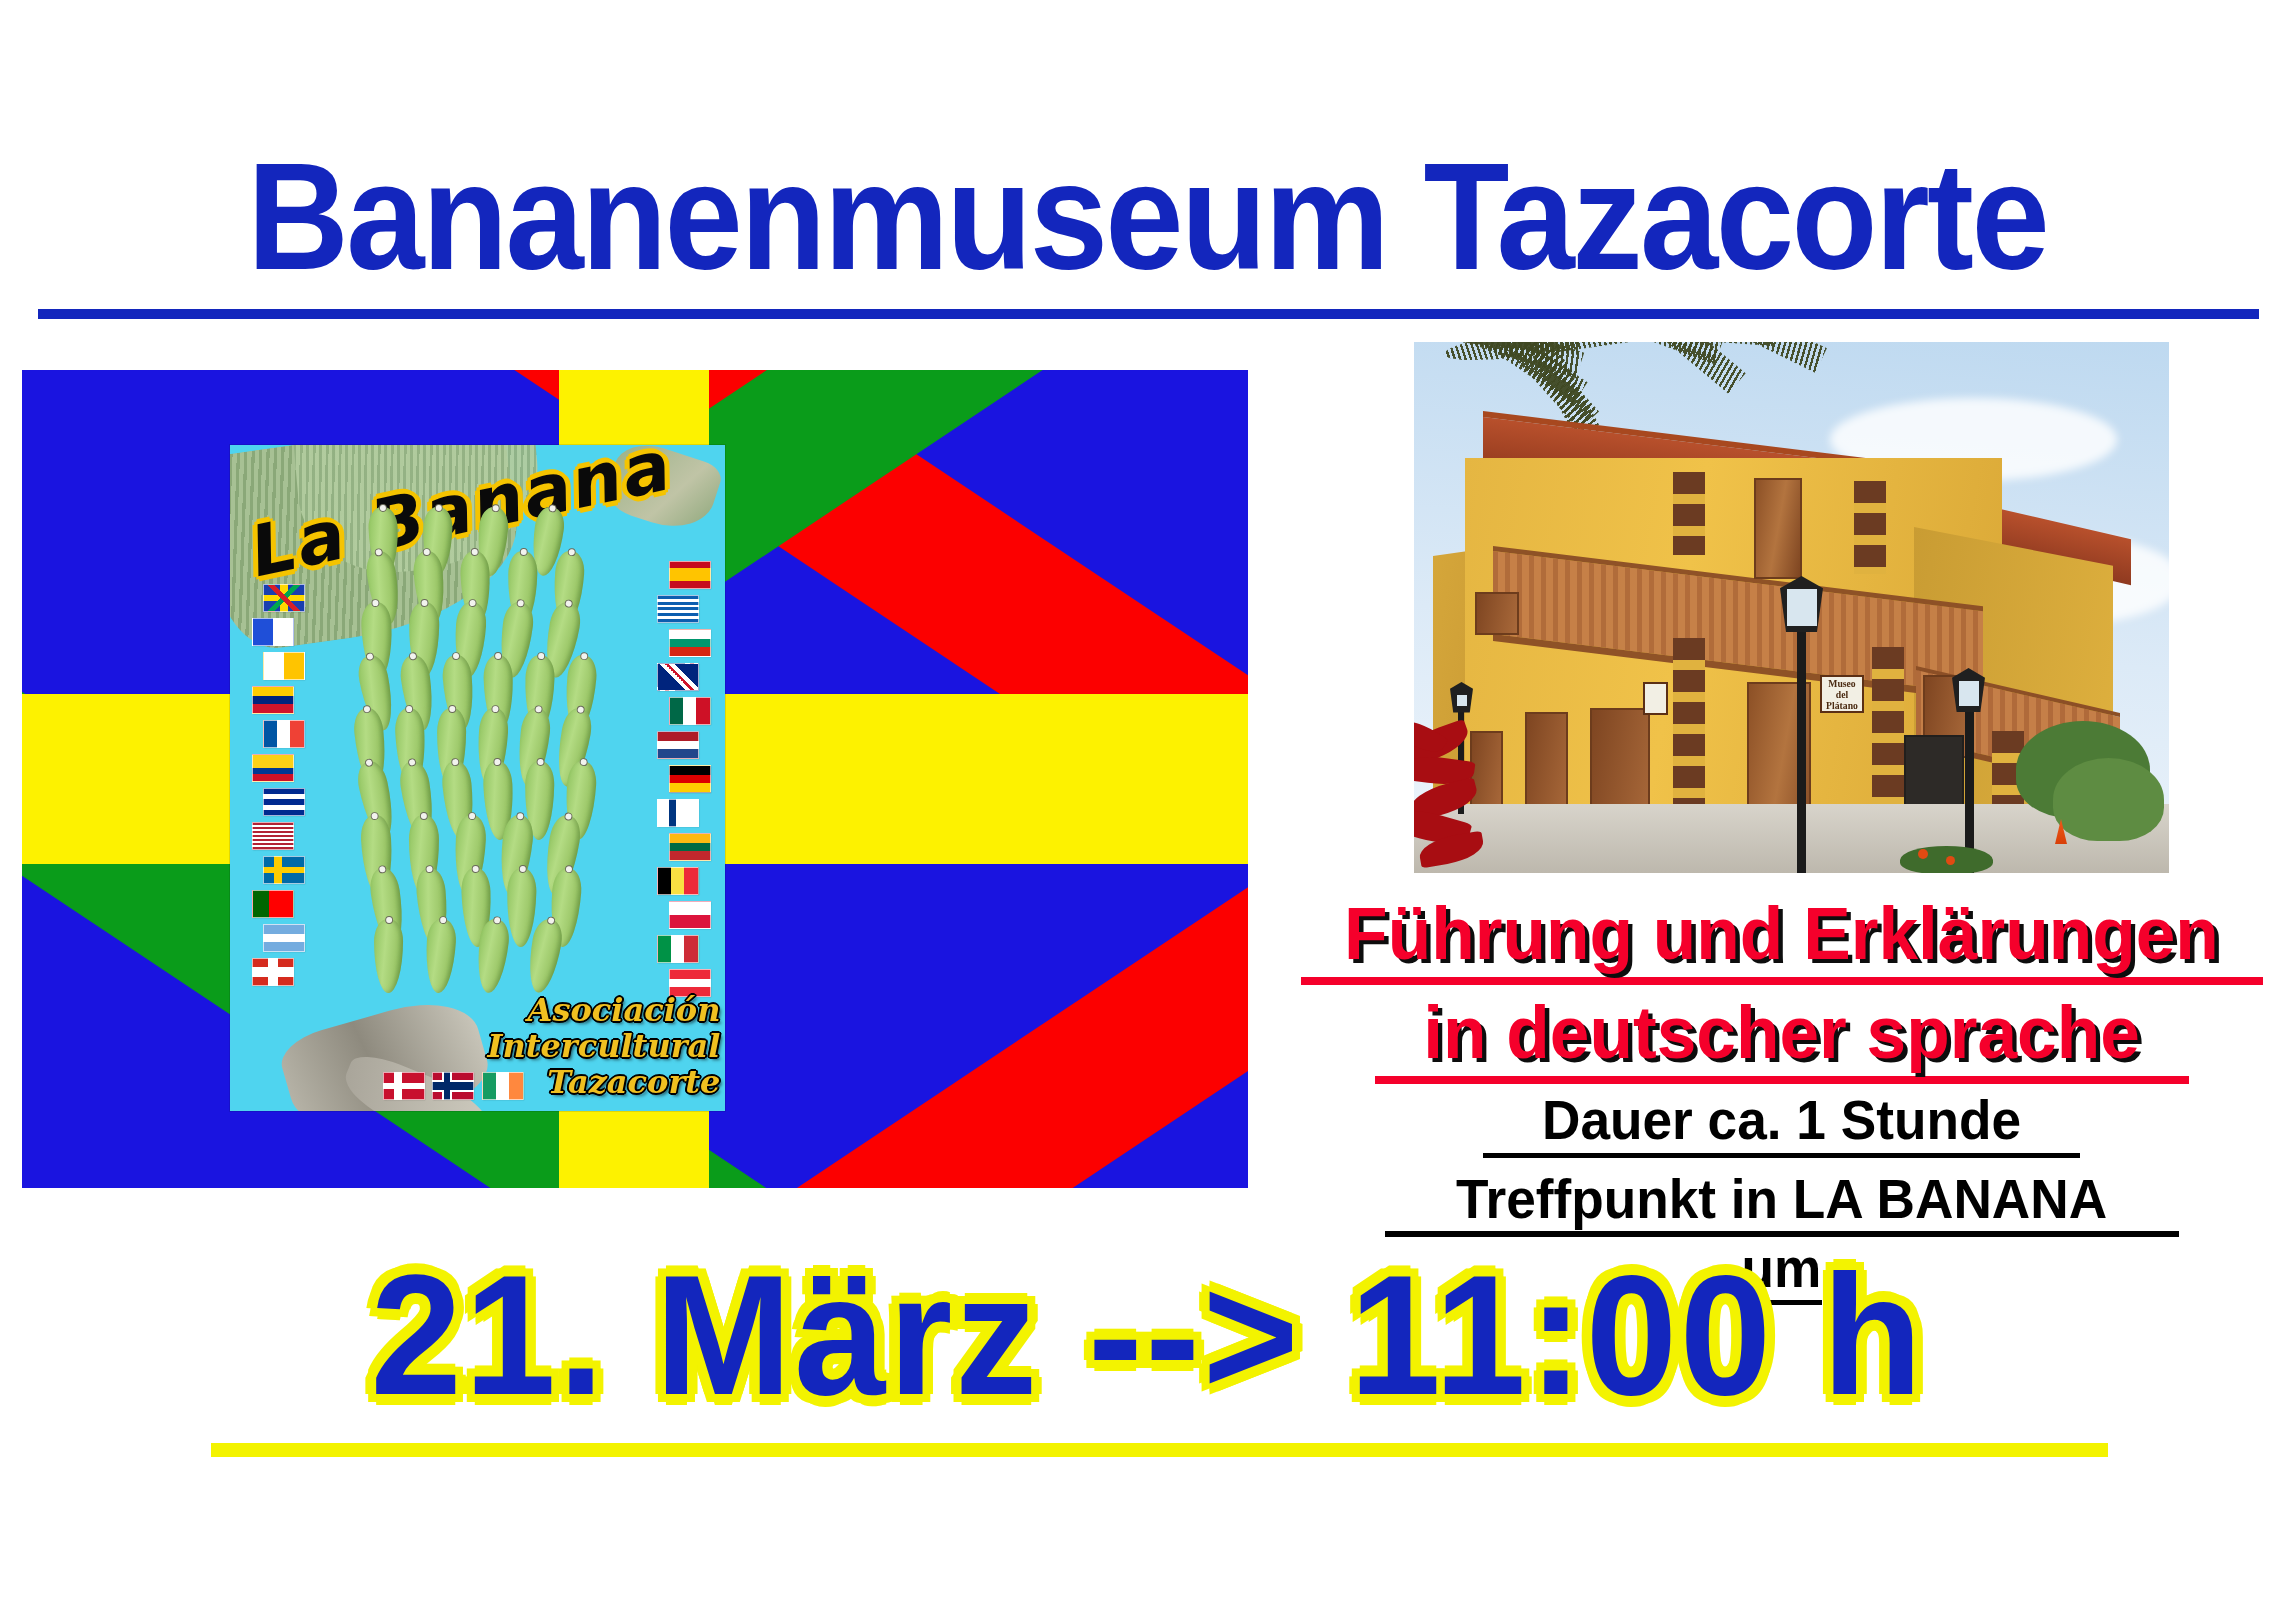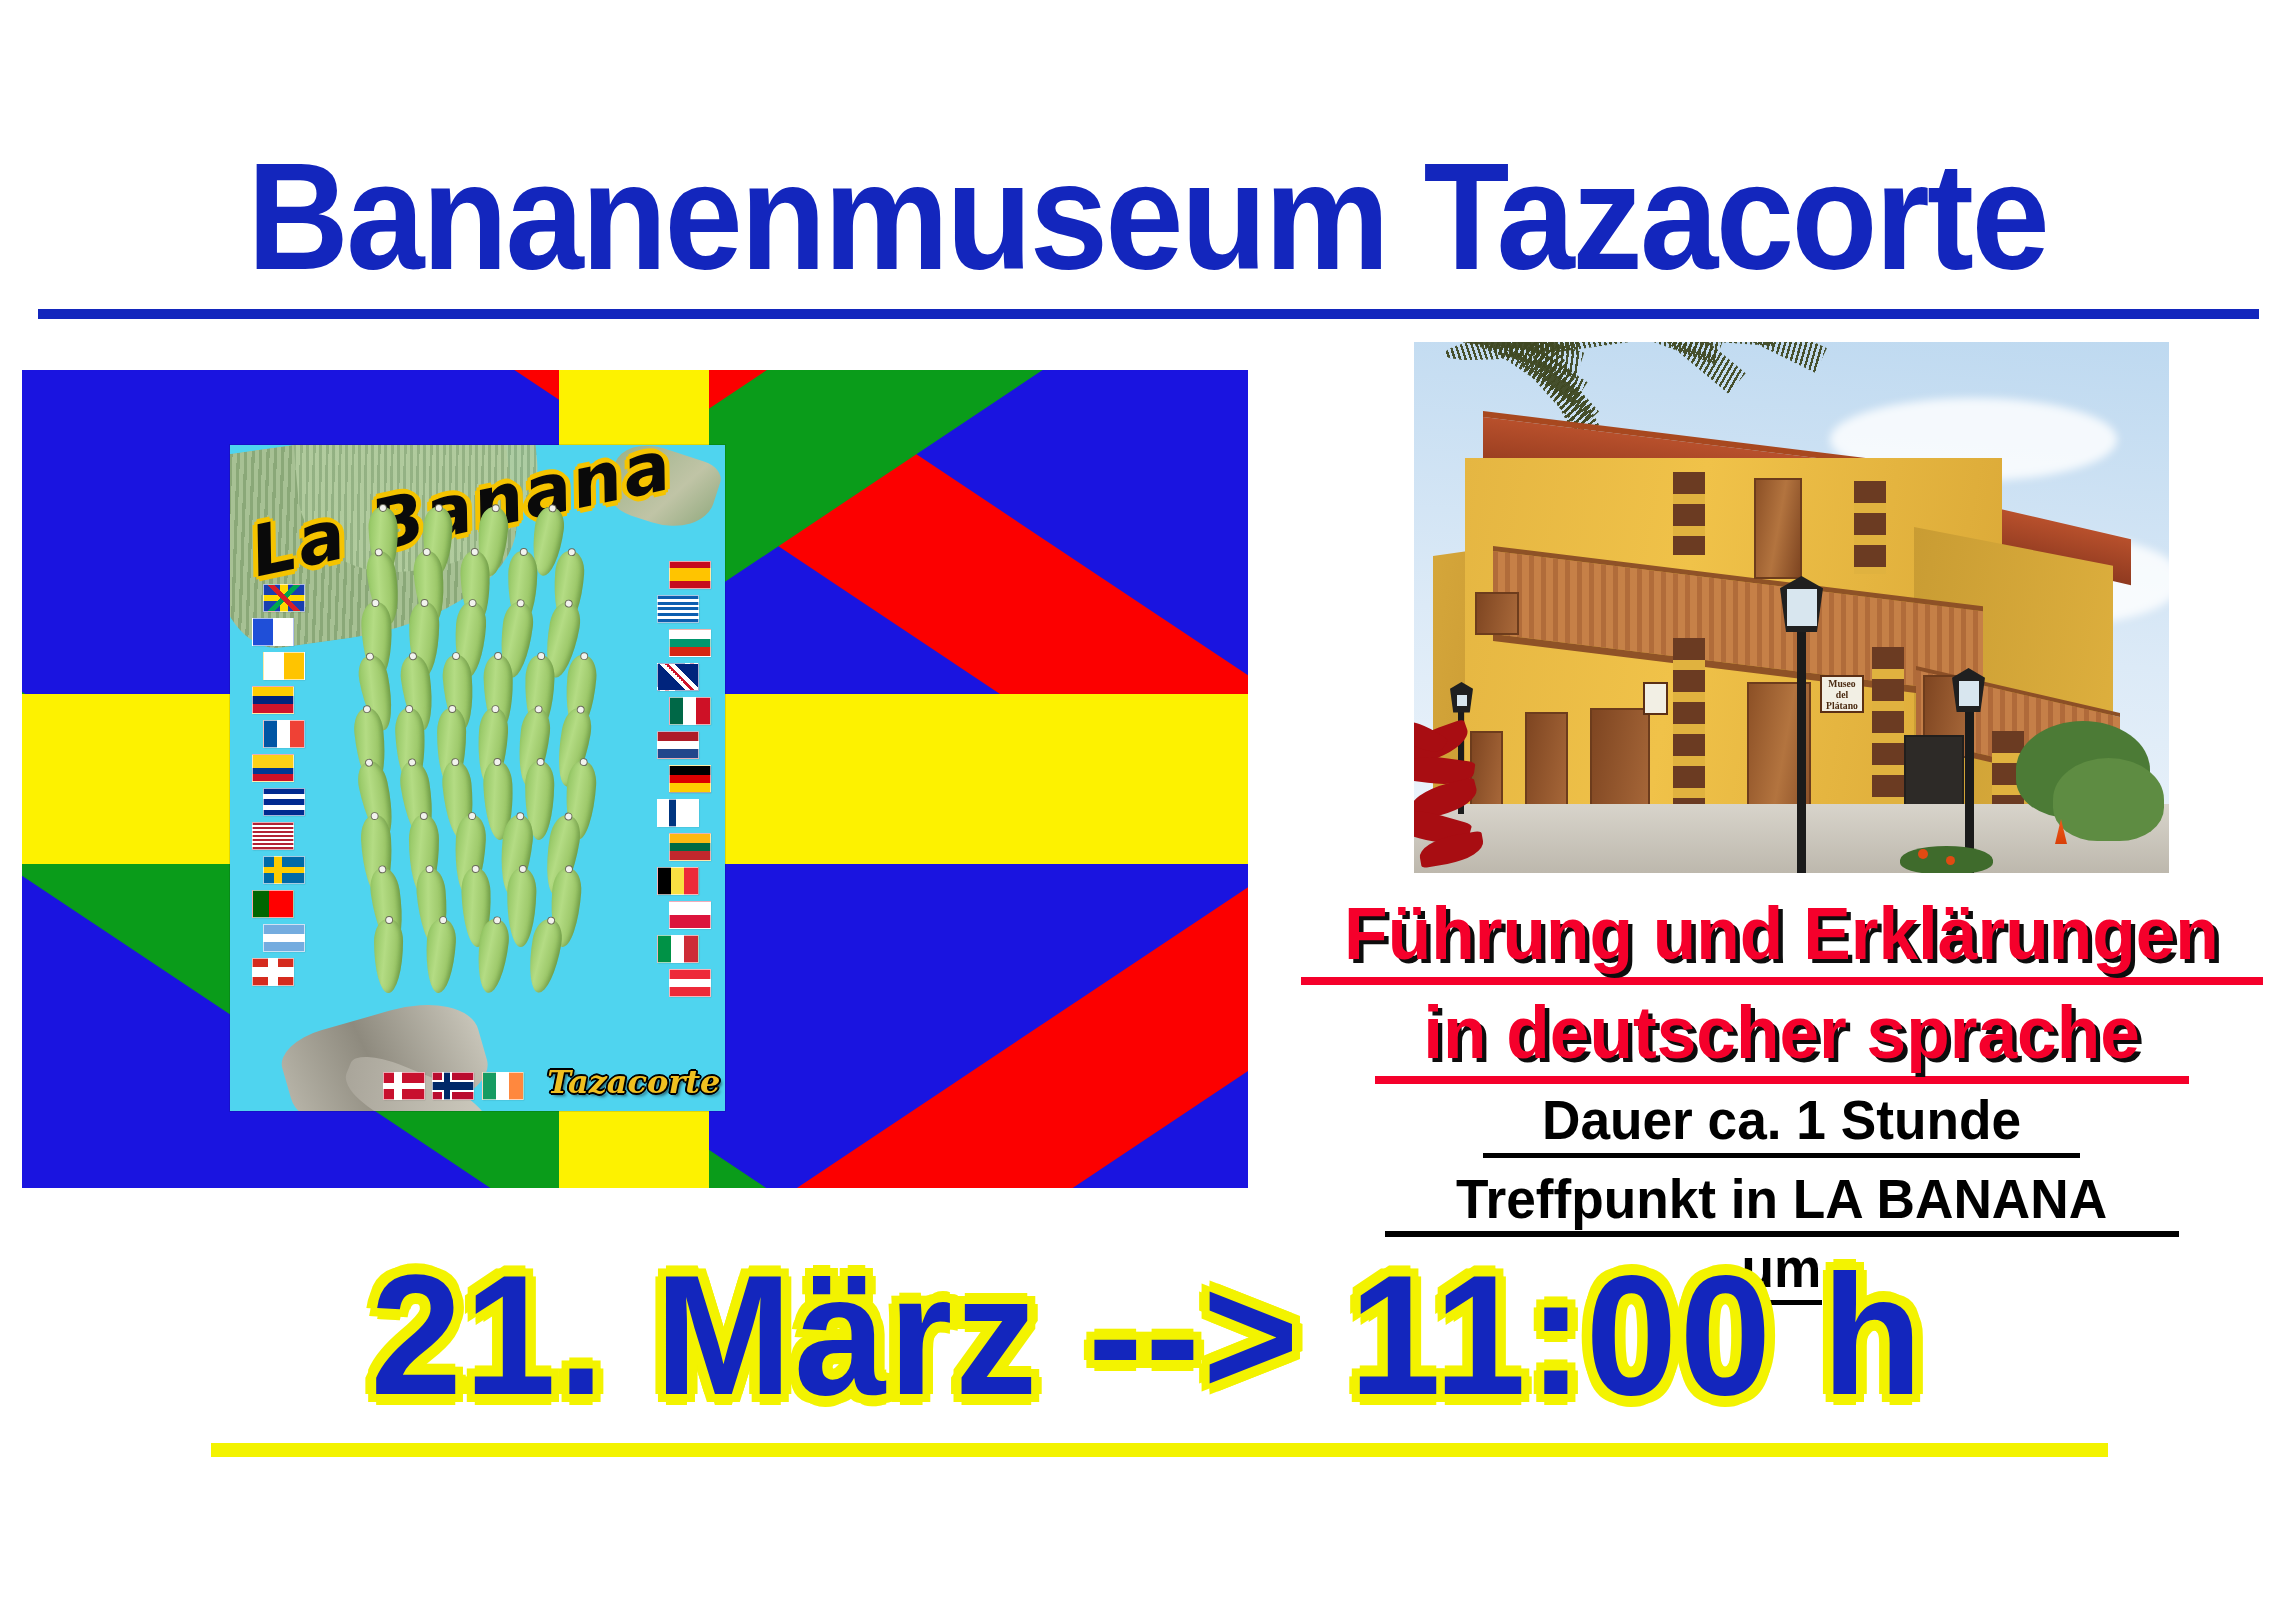--- a/index.html
+++ b/index.html
@@ -393,20 +393,21 @@
         <div class="flag" style="background: linear-gradient(rgb(237, 41, 57) 0px, rgb(237, 41, 57) 33%, rgb(255, 255, 255) 33%, rgb(255, 255, 255) 66%, rgb(237, 41, 57) 66%, rgb(237, 41, 57) 100%);"></div>
       </div>
     <div class="flagcol" id="flags-bottom">
         <div class="flag" style="background: linear-gradient(90deg, rgba(0, 0, 0, 0) 26%, rgb(255, 255, 255) 26%, rgb(255, 255, 255) 44%, rgba(0, 0, 0, 0) 44%), linear-gradient(rgba(0, 0, 0, 0) 38%, rgb(255, 255, 255) 38%, rgb(255, 255, 255) 62%, rgba(0, 0, 0, 0) 62%), rgb(200, 16, 46);"></div>
         <div class="flag" style="background: linear-gradient(90deg, rgba(0, 0, 0, 0) 28%, rgb(0, 40, 104) 28%, rgb(0, 40, 104) 42%, rgba(0, 0, 0, 0) 42%), linear-gradient(rgba(0, 0, 0, 0) 36%, rgb(0, 40, 104) 36%, rgb(0, 40, 104) 64%, rgba(0, 0, 0, 0) 64%), linear-gradient(90deg, rgba(0, 0, 0, 0) 22%, rgb(255, 255, 255) 22%, rgb(255, 255, 255) 48%, rgba(0, 0, 0, 0) 48%), linear-gradient(rgba(0, 0, 0, 0) 28%, rgb(255, 255, 255) 28%, rgb(255, 255, 255) 72%, rgba(0, 0, 0, 0) 72%), rgb(186, 12, 47);"></div>
         <div class="flag" style="background: linear-gradient(90deg, rgb(22, 155, 98) 0px, rgb(22, 155, 98) 33%, rgb(255, 255, 255) 33%, rgb(255, 255, 255) 66%, rgb(255, 136, 62) 66%, rgb(255, 136, 62) 100%);"></div>
       </div>
 
 
     <div id="assoc">
+      <div>Asociación Intercultural</div>
       <div>Tazacorte</div>
     </div>
   </div>
 </div>
 
 <div id="building">
   <div class="sky"></div>
   <div class="cloud" style="left:416px;top:56px;width:287px;height:83px;"></div>
   <div class="cloud" style="left:546px;top:194px;width:222px;height:88px;"></div>
 

